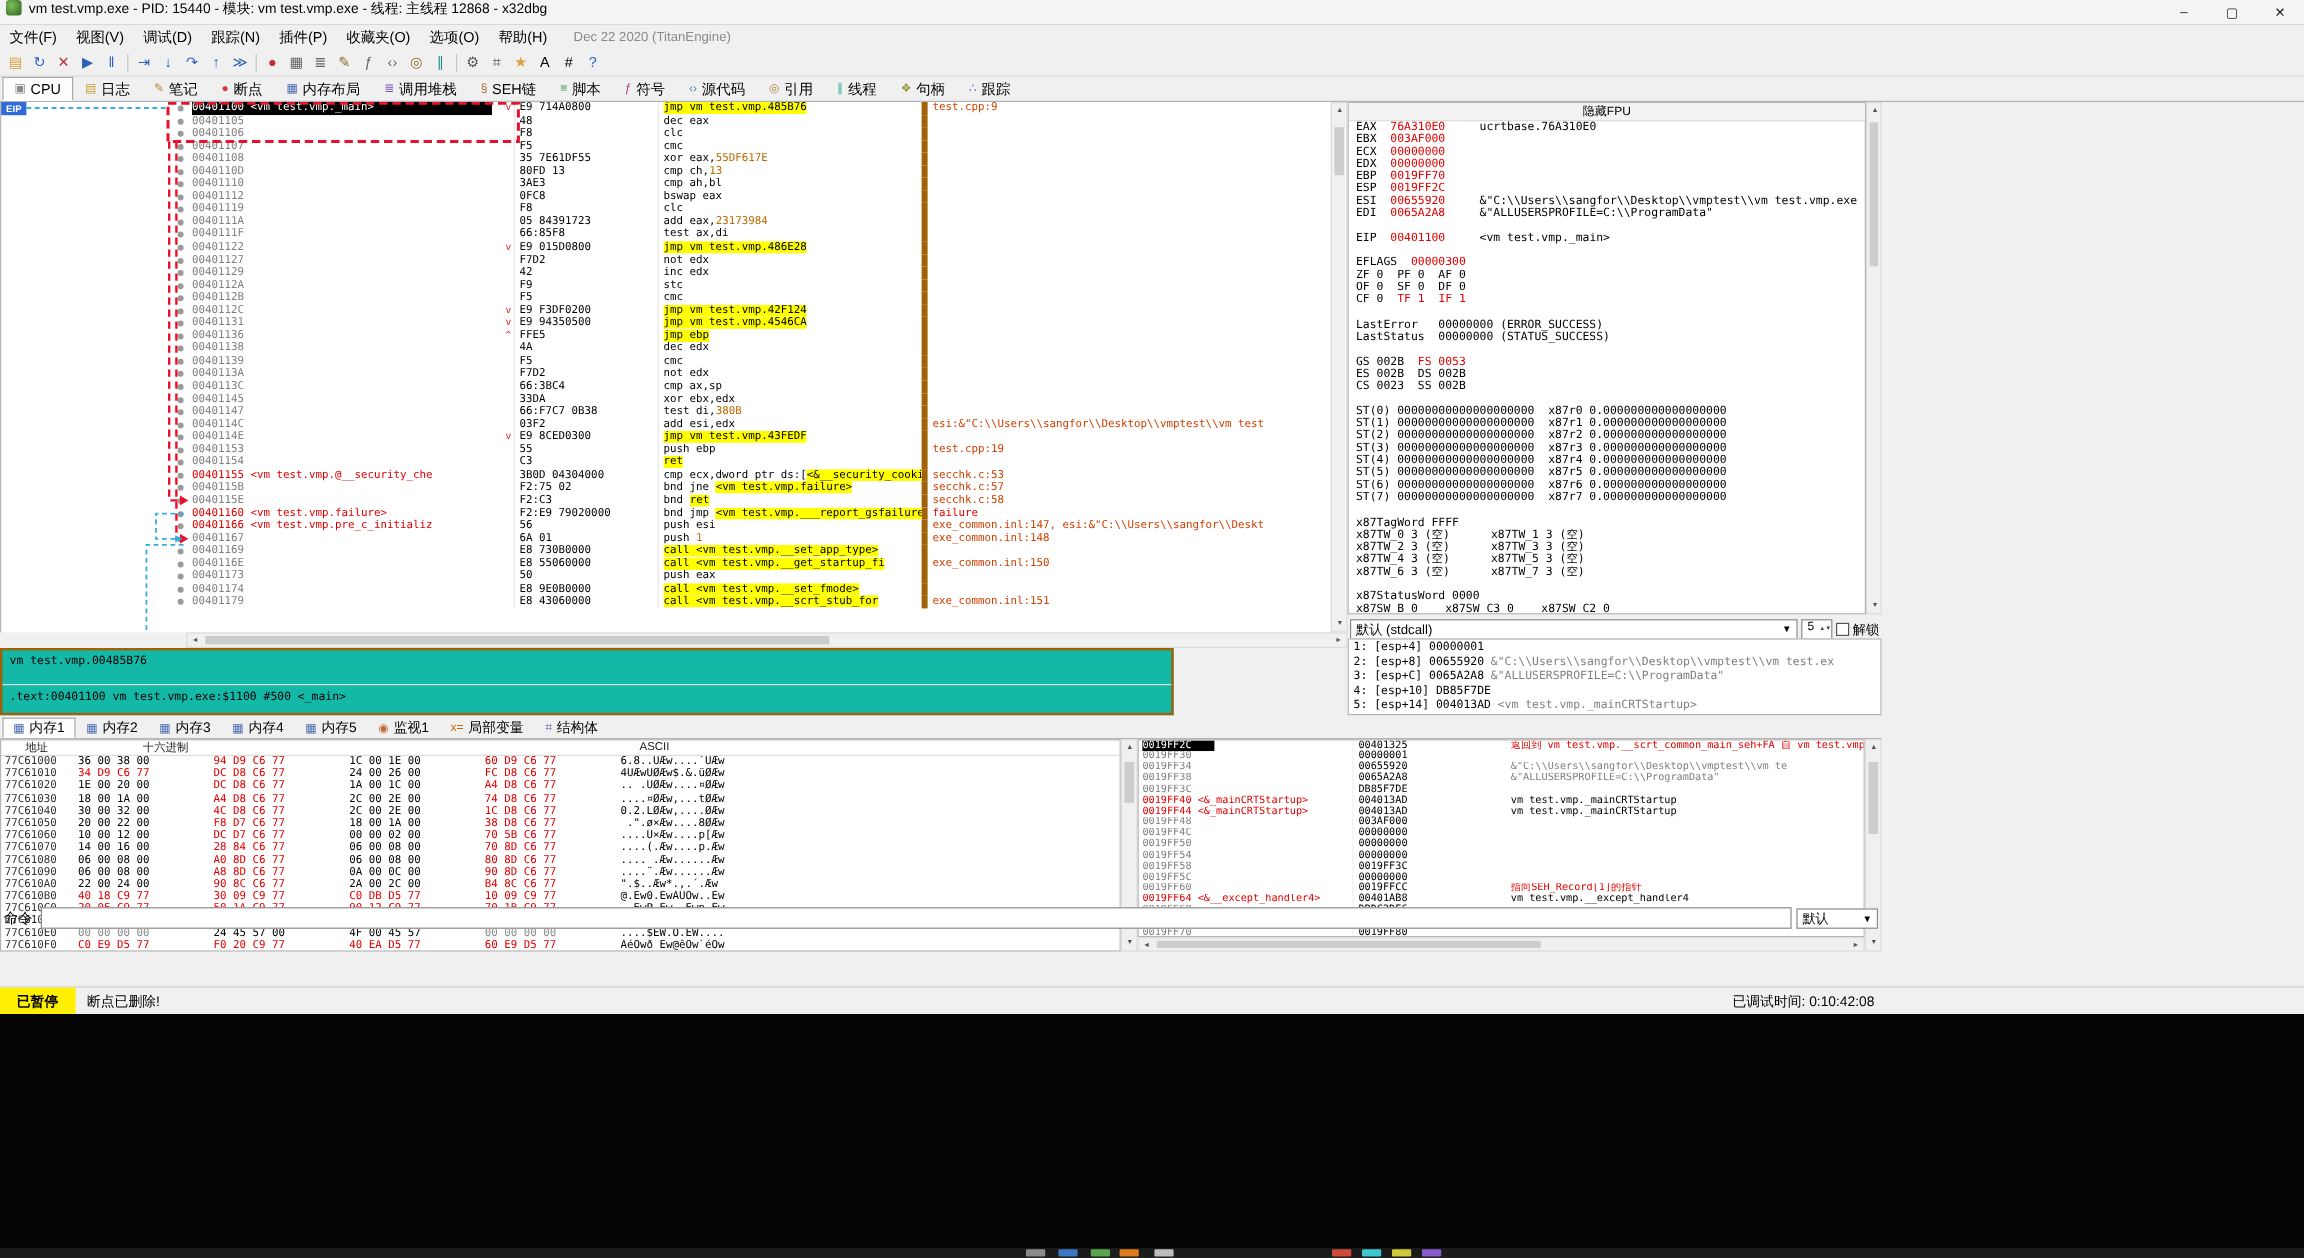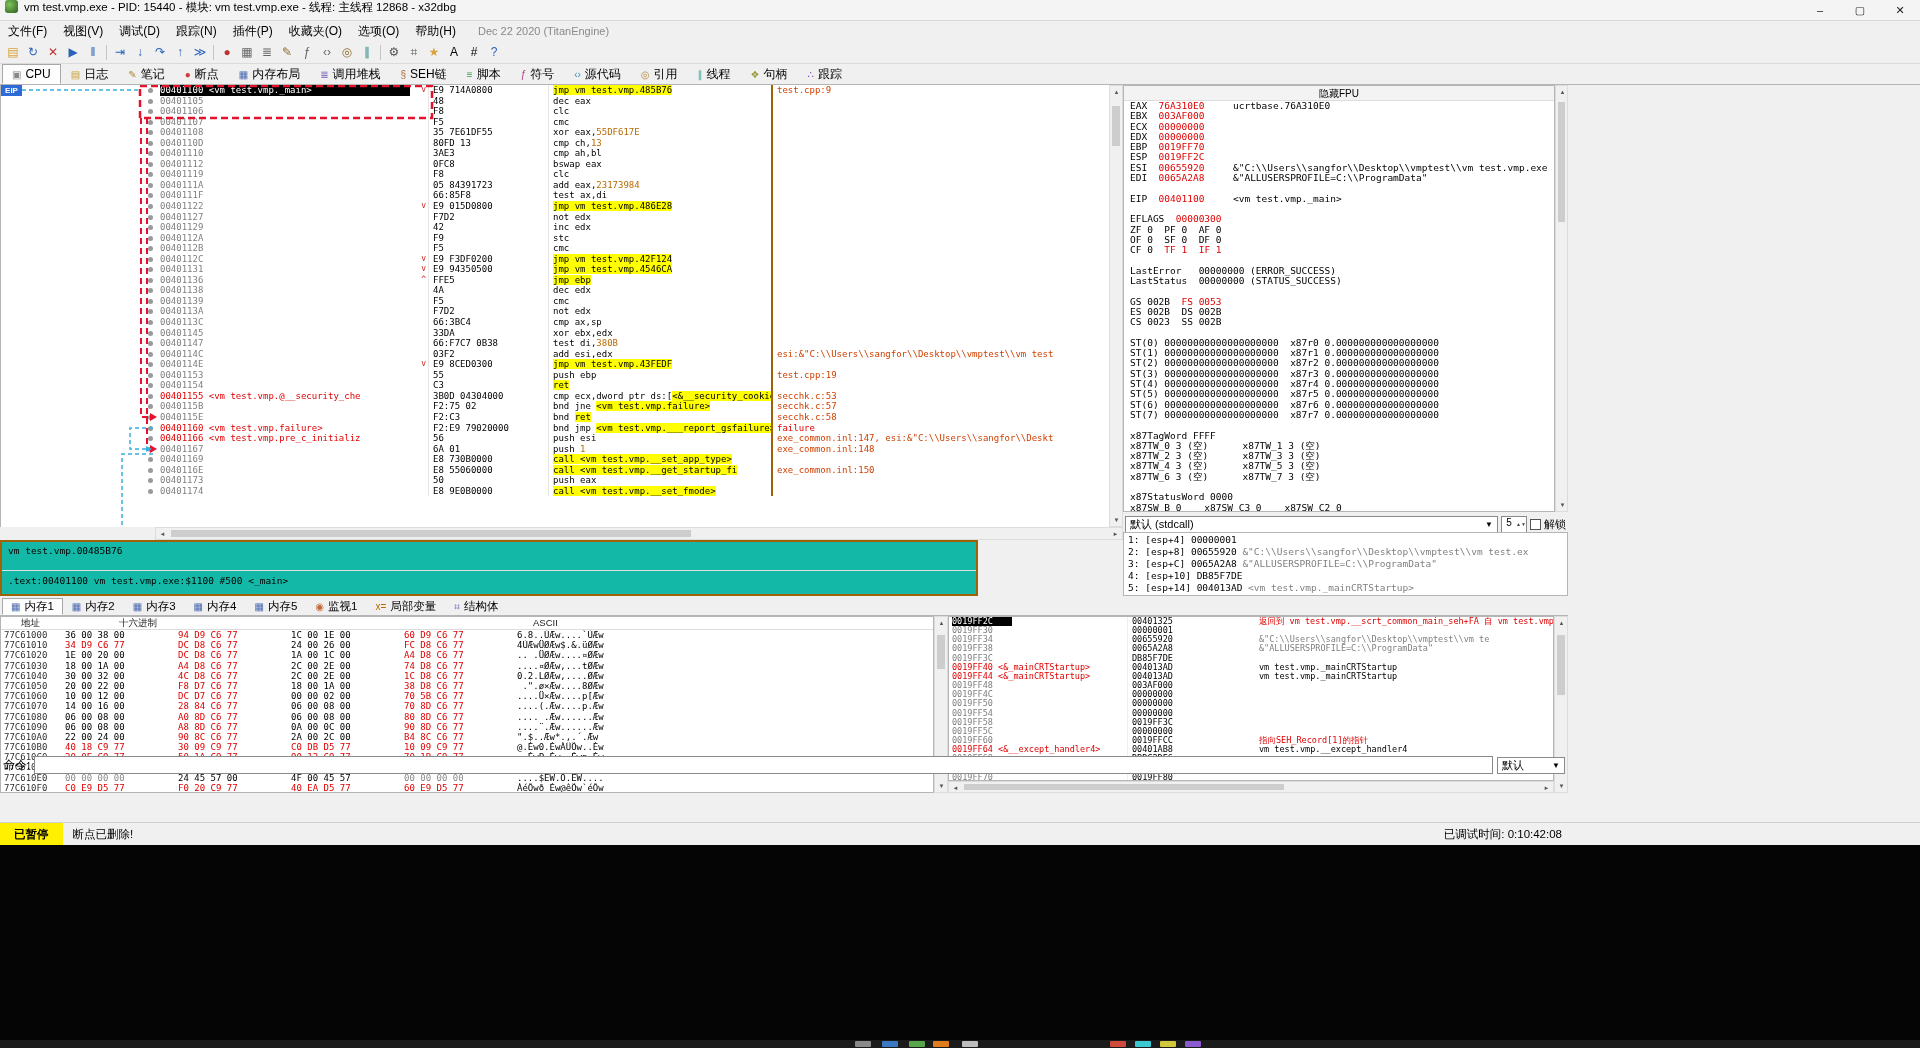--- a/index.html
+++ b/index.html
@@ -36,21 +36,21 @@
   .tab-ic{font-size:10px}
 
   
   #disasm{left:0;top:85px;width:1109px;height:442px;background:#fff;overflow:hidden;border-left:1px solid #b5b5b5}
   .drow{display:flex;height:10.55px;line-height:10.6px;font-family:"DejaVu Sans Mono",monospace;
     font-size:9px;white-space:pre}
   .c-gut{width:157px;flex:none;position:relative}
   .bp-dot{position:absolute;right:5px;top:3px;width:5px;height:5px;border-radius:50%;background:#9a9a9a}
   .c-addr{width:271px;flex:none;position:relative;border-right:1px solid #e6e6e6;overflow:hidden;padding-left:2px}
   .c-bytes{width:120px;flex:none;border-right:1px solid #e6e6e6;overflow:hidden;padding-left:4px}
-  .c-ins{width:224px;flex:none;border-right:2px solid #a16207;overflow:hidden;padding-left:4px}
+  .c-ins{width:224px;flex:none;border-right:5px solid #a16207;overflow:hidden;padding-left:4px}
   .c-cmt{flex:1;overflow:hidden;padding-left:4px}
   .abox{display:inline-block}
   .selbox{display:inline-block;min-width:250px;background:#000;color:#fff}
   .selbox span{color:#fff !important}
   .a-g{color:#808080}.a-r{color:#e00000}.a-sel-l{color:#fff}
   .jarrow{position:absolute;right:2px;top:0;color:#d02020;font-size:8px}
   .s_k{color:#000}.s_g{color:#8a8a8a}.s_r{color:#e00000}
   .s_i{color:#b86a00}
   .s_y{background:#ffff00;color:#000}
   .s_c{color:#d04000}
@@ -285,20 +285,21 @@
         <div class="drow"><div class="c-gut"><div class="bp-dot"></div></div><div class="c-addr"><span class="abox"><span class="a-r">00401155</span><span class="a-r"> &lt;vm test.vmp.@__security_che</span></span></div><div class="c-bytes">3B0D 04304000</div><div class="c-ins"><span class="s_k">cmp ecx,dword ptr ds:[</span><span class="s_y">&lt;&amp;__security_cookie&gt;</span></div><div class="c-cmt"><span class="s_c">secchk.c:53</span></div></div>
         <div class="drow"><div class="c-gut"><div class="bp-dot"></div></div><div class="c-addr"><span class="abox"><span class="a-g">0040115B</span></span></div><div class="c-bytes">F2:75 02</div><div class="c-ins"><span class="s_k">bnd jne </span><span class="s_y">&lt;vm test.vmp.failure&gt;</span></div><div class="c-cmt"><span class="s_c">secchk.c:57</span></div></div>
         <div class="drow"><div class="c-gut"><div class="bp-dot"></div></div><div class="c-addr"><span class="abox"><span class="a-g">0040115E</span></span></div><div class="c-bytes">F2:C3</div><div class="c-ins"><span class="s_k">bnd </span><span class="s_y">ret</span></div><div class="c-cmt"><span class="s_c">secchk.c:58</span></div></div>
         <div class="drow"><div class="c-gut"><div class="bp-dot"></div></div><div class="c-addr"><span class="abox"><span class="a-r">00401160</span><span class="a-r"> &lt;vm test.vmp.failure&gt;</span></span></div><div class="c-bytes">F2:E9 79020000</div><div class="c-ins"><span class="s_k">bnd jmp </span><span class="s_y">&lt;vm test.vmp.___report_gsfailure&gt;</span></div><div class="c-cmt"><span class="s_r">failure</span></div></div>
         <div class="drow"><div class="c-gut"><div class="bp-dot"></div></div><div class="c-addr"><span class="abox"><span class="a-r">00401166</span><span class="a-r"> &lt;vm test.vmp.pre_c_initializ</span></span></div><div class="c-bytes">56</div><div class="c-ins"><span class="s_k">push esi</span></div><div class="c-cmt"><span class="s_c">exe_common.inl:147, esi:&amp;"C:\\Users\\sangfor\\Deskt</span></div></div>
         <div class="drow"><div class="c-gut"><div class="bp-dot"></div></div><div class="c-addr"><span class="abox"><span class="a-g">00401167</span></span></div><div class="c-bytes">6A 01</div><div class="c-ins"><span class="s_k">push </span><span class="s_i">1</span></div><div class="c-cmt"><span class="s_c">exe_common.inl:148</span></div></div>
         <div class="drow"><div class="c-gut"><div class="bp-dot"></div></div><div class="c-addr"><span class="abox"><span class="a-g">00401169</span></span></div><div class="c-bytes">E8 730B0000</div><div class="c-ins"><span class="s_y">call &lt;vm test.vmp.__set_app_type&gt;</span></div><div class="c-cmt"></div></div>
         <div class="drow"><div class="c-gut"><div class="bp-dot"></div></div><div class="c-addr"><span class="abox"><span class="a-g">0040116E</span></span></div><div class="c-bytes">E8 55060000</div><div class="c-ins"><span class="s_y">call &lt;vm test.vmp.__get_startup_fi</span></div><div class="c-cmt"><span class="s_c">exe_common.inl:150</span></div></div>
         <div class="drow"><div class="c-gut"><div class="bp-dot"></div></div><div class="c-addr"><span class="abox"><span class="a-g">00401173</span></span></div><div class="c-bytes">50</div><div class="c-ins"><span class="s_k">push eax</span></div><div class="c-cmt"></div></div>
         <div class="drow"><div class="c-gut"><div class="bp-dot"></div></div><div class="c-addr"><span class="abox"><span class="a-g">00401174</span></span></div><div class="c-bytes">E8 9E0B0000</div><div class="c-ins"><span class="s_y">call &lt;vm test.vmp.__set_fmode&gt;</span></div><div class="c-cmt"></div></div>
+        <div class="drow"><div class="c-gut"><div class="bp-dot"></div></div><div class="c-addr"><span class="abox"><span class="a-g">00401179</span></span></div><div class="c-bytes">E8 43060000</div><div class="c-ins"><span class="s_y">call &lt;vm test.vmp.__scrt_stub_for</span></div><div class="c-cmt"><span class="s_c">exe_common.inl:151</span></div></div>
       </div>
   </div>
   <div id="eip-badge" class="abs">EIP</div>
 
   <svg id="ann" class="abs">
     <line class="ann-cyan" x1="22" y1="5" x2="138" y2="5" stroke-width="1.5" stroke-dasharray="4,3" stroke="#35aee0"></line>
     <rect class="ann-red" x="140" y="1" width="292" height="32" fill="none" stroke-width="2.5" stroke-dasharray="7,4" stroke="#e8112d"></rect>
     <polyline class="ann-red" points="141,33 141,332 150,332" fill="none" stroke-width="2" stroke-dasharray="6,4" stroke="#e8112d"></polyline>
     <polygon class="ann-red-f" points="150,328 157,332 150,336" fill="#e8112d"></polygon>
     <polyline class="ann-red" points="147,33 147,364 150,364" fill="none" stroke-width="2" stroke-dasharray="6,4" stroke="#e8112d"></polyline>

